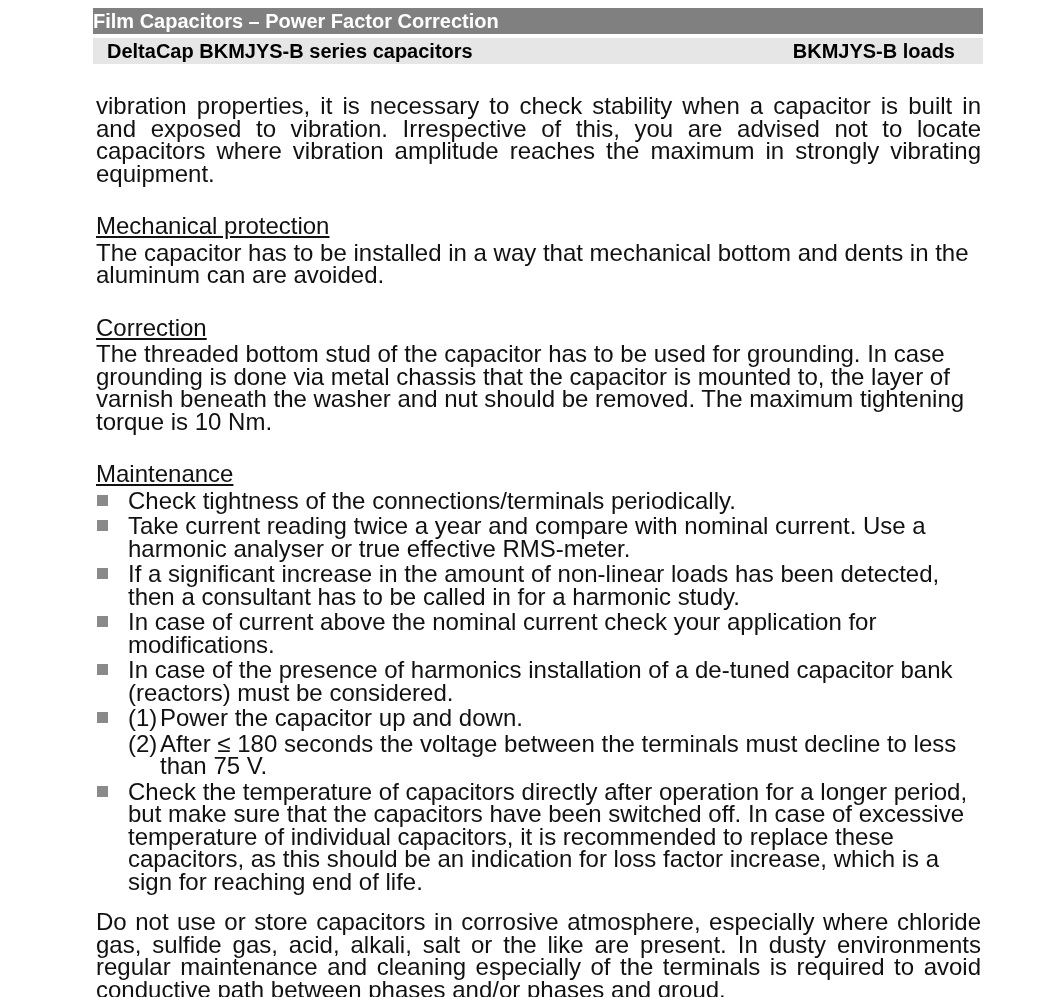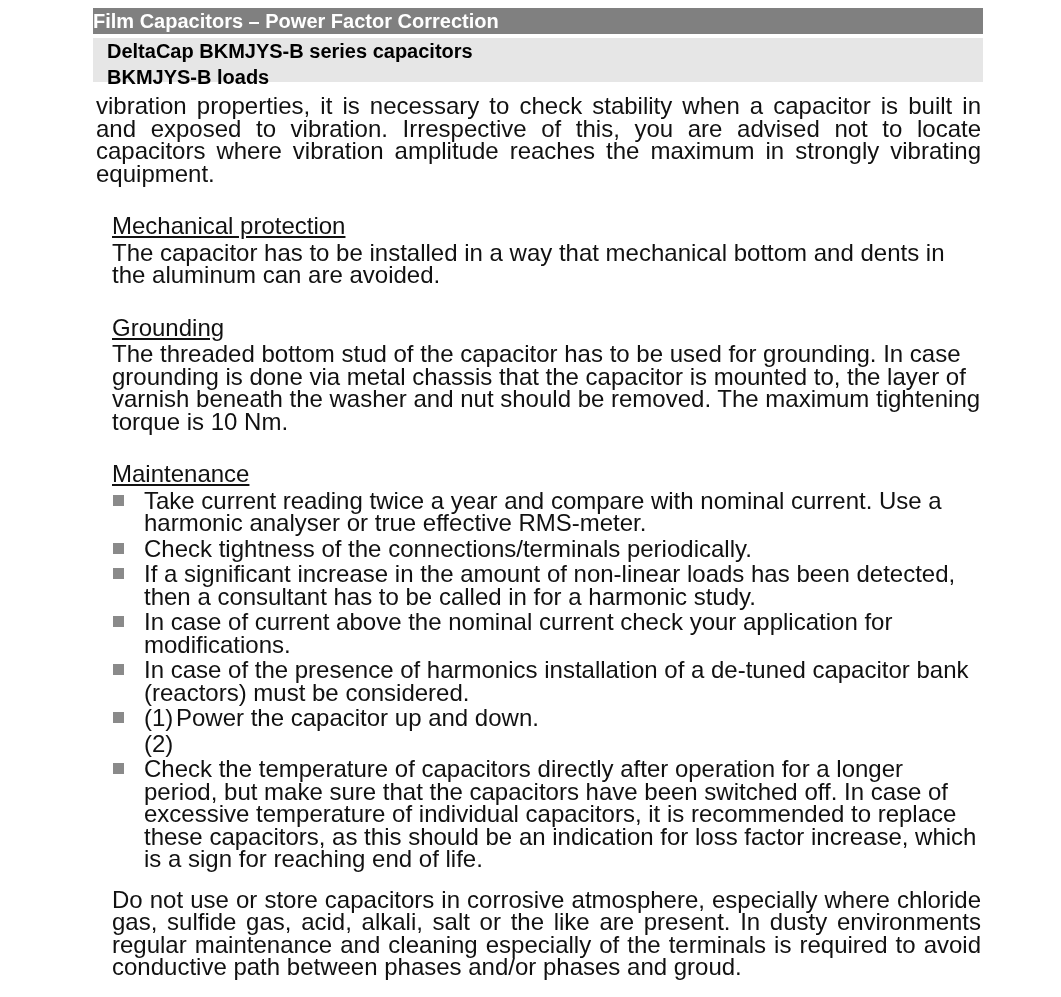--- a/index.html
+++ b/index.html
@@ -6,33 +6,33 @@
     body {
       width: 1061px; height: 997px; position: relative; overflow: hidden;
       font-family: "Liberation Sans", sans-serif; color: #111111;
     }
     .header-bar {
       position: absolute; left: 93px; top: 8px; width: 890px; height: 26px;
       background: #808080; color: #ffffff; font-weight: bold; font-size: 20px;
       line-height: 26px; box-sizing: border-box;
     }
     .sub-bar {
-      position: absolute; left: 93px; top: 38px; width: 890px; height: 44px;
+      position: absolute; left: 93px; top: 38px; width: 890px; height: 26px;
       background: #e6e6e6; color: #000000; font-weight: bold; font-size: 20px;
       line-height: 26px; padding: 0 28px 0 14px; box-sizing: border-box;
-      display: flex; justify-content: space-between; flex-direction: column;
+      display: flex; justify-content: space-between;
     }
     .content {
       position: absolute; left: 96px; top: 95px; width: 885px;
       font-size: 24px; line-height: 22.5px;
     }
     .para { margin: 0; }
     .justify { text-align: justify; text-align-last: left; }
     .heading { text-decoration: underline; margin: 0 0 4px 0; }
-    .section { margin-top: 30px; margin-left: 16px; }
+    .section { margin-top: 30px; }
     .section.storage { margin-top: 18px; }
     ul.bullets { list-style: none; margin: 0; padding: 0; }
     ul.bullets > li { position: relative; padding-left: 32px; margin-bottom: 3px; }
     .bullet-sq {
       position: absolute; left: 1px; top: 5px; width: 11px; height: 11px;
       background: #8a8a8a;
     }
     ol.sub { list-style: none; margin: 3px 0 0 0; padding: 0; }
     ol.sub li { margin-bottom: 3px; display: flex; }
     ol.sub .num { width: 32px; flex: none; }
@@ -50,34 +50,34 @@
 
 <div class="content">
   <p class="para justify">vibration properties, it is necessary to check stability when a capacitor is built in and exposed to vibration. Irrespective of this, you are advised not to locate capacitors where vibration amplitude reaches the maximum in strongly vibrating equipment.</p>
 
   <div class="section">
     <p class="heading">Mechanical protection</p>
     <p class="para">The capacitor has to be installed in a way that mechanical bottom and dents in the aluminum can are avoided.</p>
   </div>
 
   <div class="section">
-    <p class="heading">Grounding</p>
+    <p class="heading">Correction</p>
     <p class="para">The threaded bottom stud of the capacitor has to be used for grounding. In case grounding is done via metal chassis that the capacitor is mounted to, the layer of varnish beneath the washer and nut should be removed. The maximum tightening torque is 10 Nm.</p>
   </div>
 
   <div class="section">
     <p class="heading">Maintenance</p>
     <ul class="bullets">
       <li>
         <span class="bullet-sq"></span>
-        <span>Take current reading twice a year and compare with nominal current. Use a harmonic analyser or true effective RMS-meter.</span>
+        <span>Check tightness of the connections/terminals periodically.</span>
       </li>
       <li>
         <span class="bullet-sq"></span>
-        <span>Check tightness of the connections/terminals periodically.</span>
+        <span>Take current reading twice a year and compare with nominal current. Use a harmonic analyser or true effective RMS-meter.</span>
       </li>
       <li>
         <span class="bullet-sq"></span>
         <span>If a significant increase in the amount of non-linear loads has been detected, then a consultant has to be called in for a harmonic study.</span>
       </li>
       <li>
         <span class="bullet-sq"></span>
         <span>In case of current above the nominal current check your application for modifications.</span>
       </li>
       <li>
@@ -86,20 +86,21 @@
       </li>
       <li>
         <span class="bullet-sq"></span>
         <ol class="sub">
           <li>
             <span class="num">(1)</span>
             <span>Power the capacitor up and down.</span>
           </li>
           <li>
             <span class="num">(2)</span>
+            <span>After ≤ 180 seconds the voltage between the terminals must decline to less than 75 V.</span>
           </li>
         </ol>
       </li>
       <li>
         <span class="bullet-sq"></span>
         <span>Check the temperature of capacitors directly after operation for a longer period, but make sure that the capacitors have been switched off. In case of excessive temperature of individual capacitors, it is recommended to replace these capacitors, as this should be an indication for loss factor increase, which is a sign for reaching end of life.</span>
       </li>
     </ul>
   </div>
 

